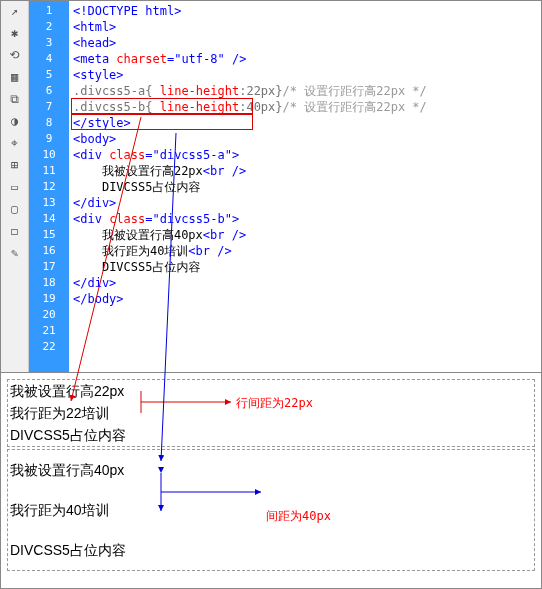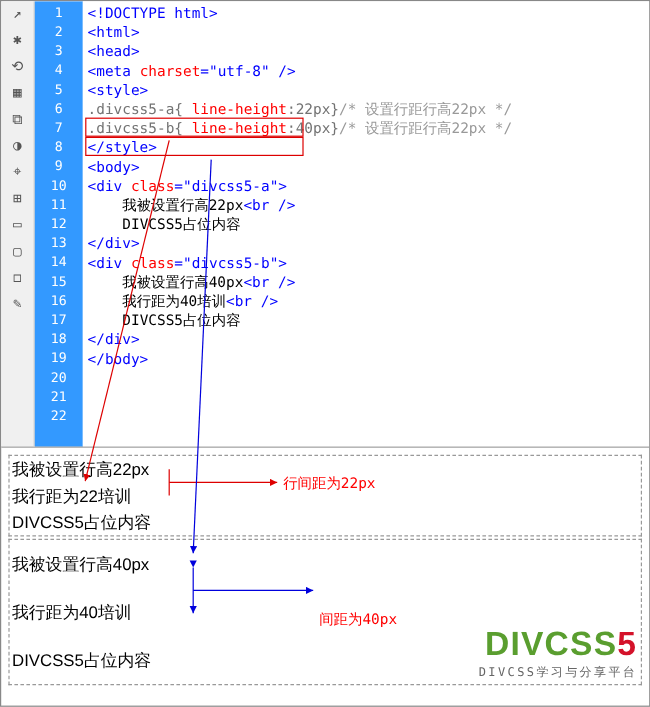--- a/index.html
+++ b/index.html
@@ -123,24 +123,20 @@
     <line x1="140" y1="18" x2="140" y2="40" stroke="#d00" stroke-width="1"></line>
     <line x1="140" y1="29" x2="230" y2="29" stroke="#d00" stroke-width="1" marker-end="url(#ar)"></line>
 
     <line x1="160" y1="100" x2="160" y2="138" stroke="#00d" stroke-width="1" marker-start="url(#ab)" marker-end="url(#ab)"></line>
     <line x1="160" y1="119" x2="260" y2="119" stroke="#00d" stroke-width="1" marker-end="url(#ab)"></line>
   </svg>
 
   <div class="anno" style="left:235px; top:22px;">行间距为22px</div>
   <div class="anno" style="left:265px; top:113px;margin-top:22px;">间距为40px</div>
 
-  <div class="logo">
-    <div class="logo-main"><span class="g">DIVCSS</span><span class="r">5</span></div>
-    <div class="logo-sub">DIVCSS学习与分享平台</div>
-  </div>
 </div>
 
 <svg class="overlay" width="542" height="589" style="top:0;left:0;position:absolute;">
   <defs>
     <marker id="arL" markerWidth="8" markerHeight="8" refX="6" refY="3" orient="auto">
         <path d="M0,0 L6,3 L0,6 Z" fill="#d00"></path>
       </marker>
     <marker id="abL" markerWidth="8" markerHeight="8" refX="6" refY="3" orient="auto">
         <path d="M0,0 L6,3 L0,6 Z" fill="#00d"></path>
       </marker>

